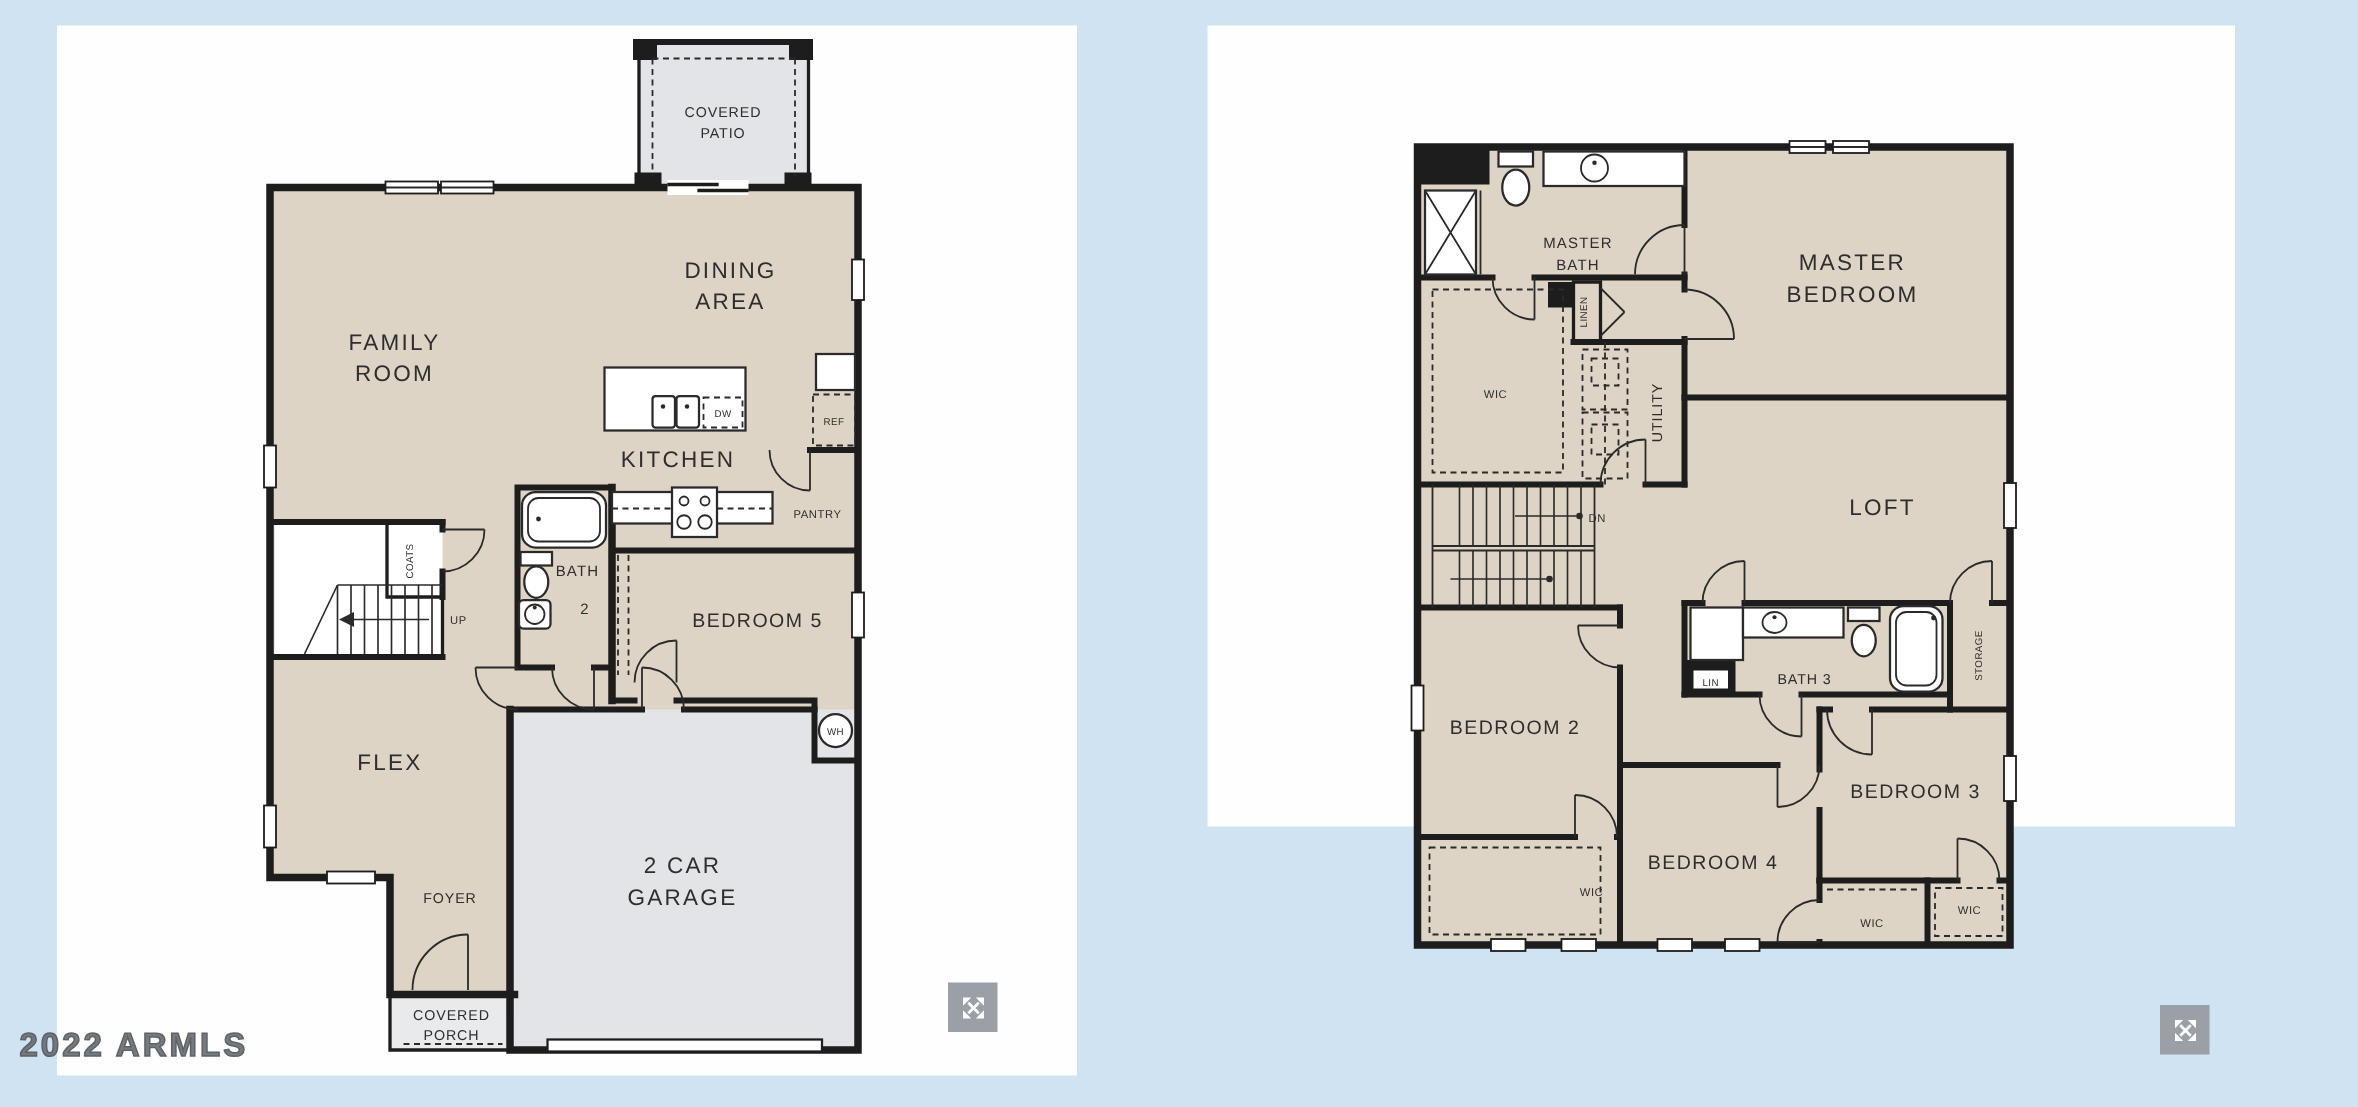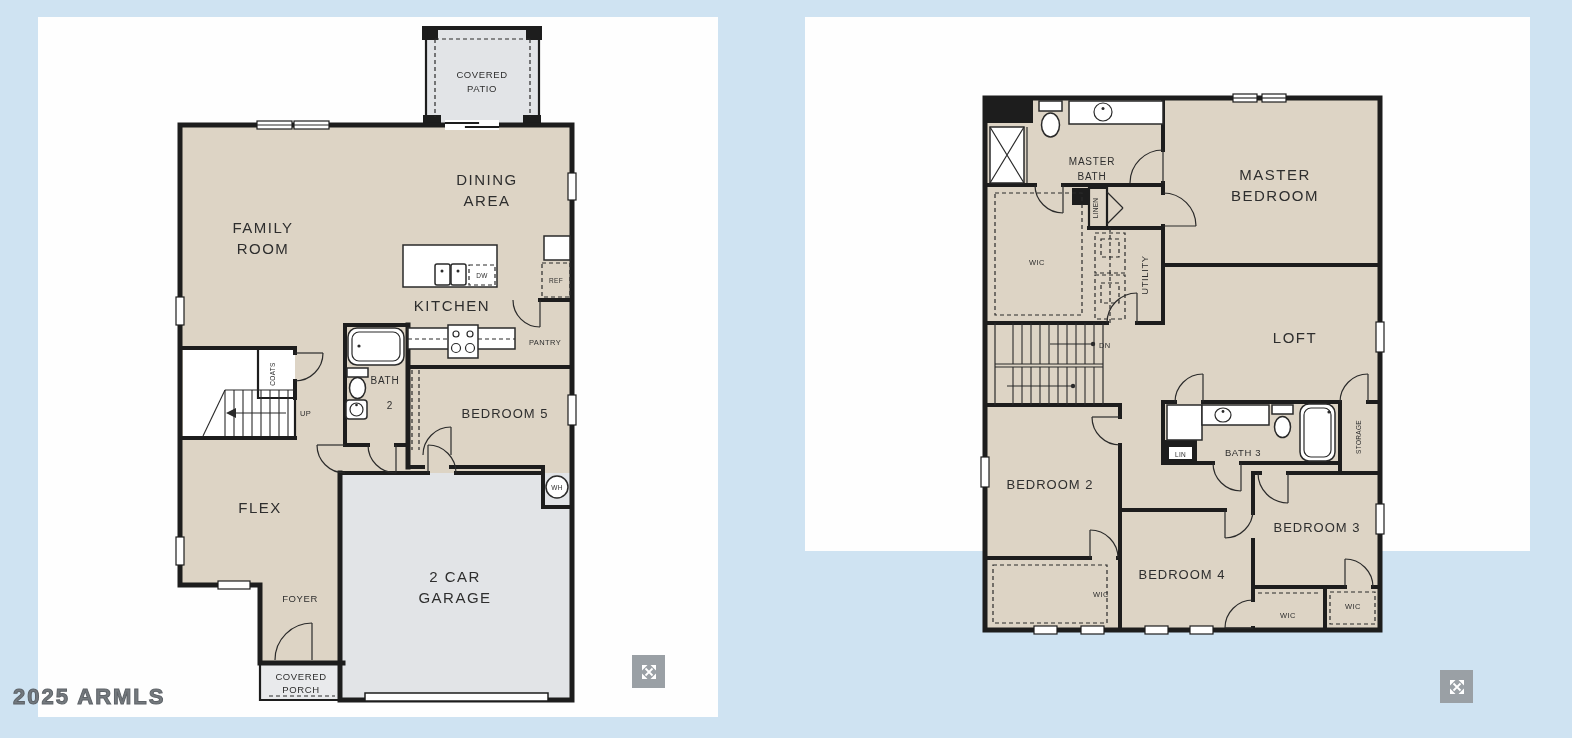--- a/index.html
+++ b/index.html
@@ -1,20 +1,20 @@
 <!DOCTYPE html>
 <html><head>
 <meta charset="utf-8">
 <style>
   html,body{margin:0;padding:0;background:#cfe3f2;}
   .stage{position:relative;width:1572px;height:738px;background:#cfe3f2;overflow:hidden;
          font-family:"Liberation Sans", sans-serif;}
   .panel{position:absolute;background:#fefefe;}
   .panel-left{left:38px;top:17px;width:680px;height:700px;}
-  .panel-right{left:805px;top:17px;width:685px;height:534px;padding-left:40px;}
+  .panel-right{left:805px;top:17px;width:685px;height:534px;}
   svg{display:block;}
   svg text{font-family:"Liberation Sans", sans-serif;fill:#2e2e2e;letter-spacing:1px;}
   .room{font-size:15px;letter-spacing:1.5px;}
   .room-md{font-size:13px;letter-spacing:1px;}
   .md{font-size:9.5px;letter-spacing:.6px;}
   .sm{font-size:7.5px;letter-spacing:.4px;}
   .xs{font-size:6.5px;letter-spacing:.3px;}
   .b10{font-size:10px;letter-spacing:.8px;}
   .wall{stroke:#1d1d1d;fill:none;stroke-linecap:square;}
   .w5{stroke-width:5;} .w4{stroke-width:4;} .w2{stroke-width:2.2;}
@@ -372,14 +372,14 @@
       <svg width="24" height="24" viewBox="0 0 24 24">
         <path d="M8.5 8.5 L15.5 15.5 M15.5 8.5 L8.5 15.5" stroke="#ffffff" stroke-width="1.8" fill="none"></path>
         <polygon points="5,5 10.5,5 5,10.5" fill="#ffffff"></polygon>
         <polygon points="19,5 13.5,5 19,10.5" fill="#ffffff"></polygon>
         <polygon points="5,19 5,13.5 10.5,19" fill="#ffffff"></polygon>
         <polygon points="19,19 19,13.5 13.5,19" fill="#ffffff"></polygon>
       </svg>
     </button>
   </section>
 
-  <div class="watermark">2025 ARMLS</div>
+  <div class="watermark">2022 ARMLS</div>
 </div>
 
 </body></html>

